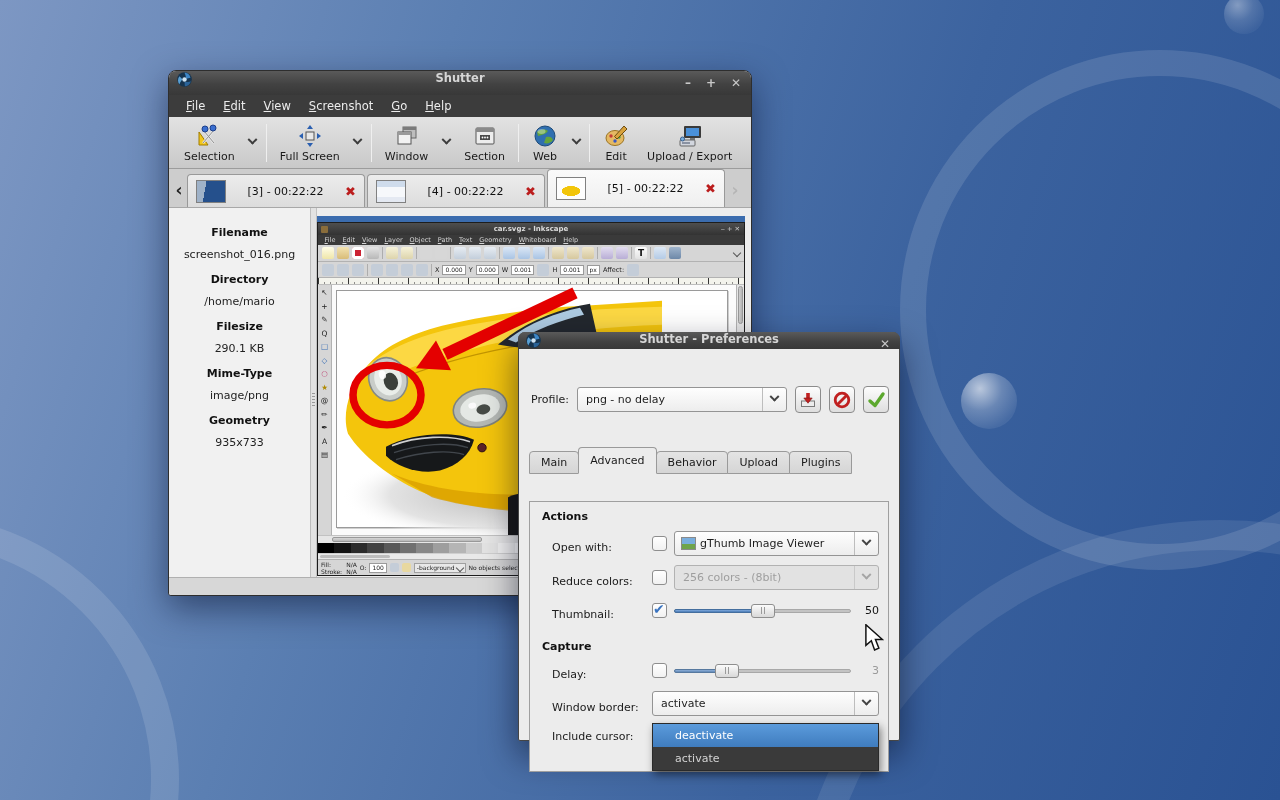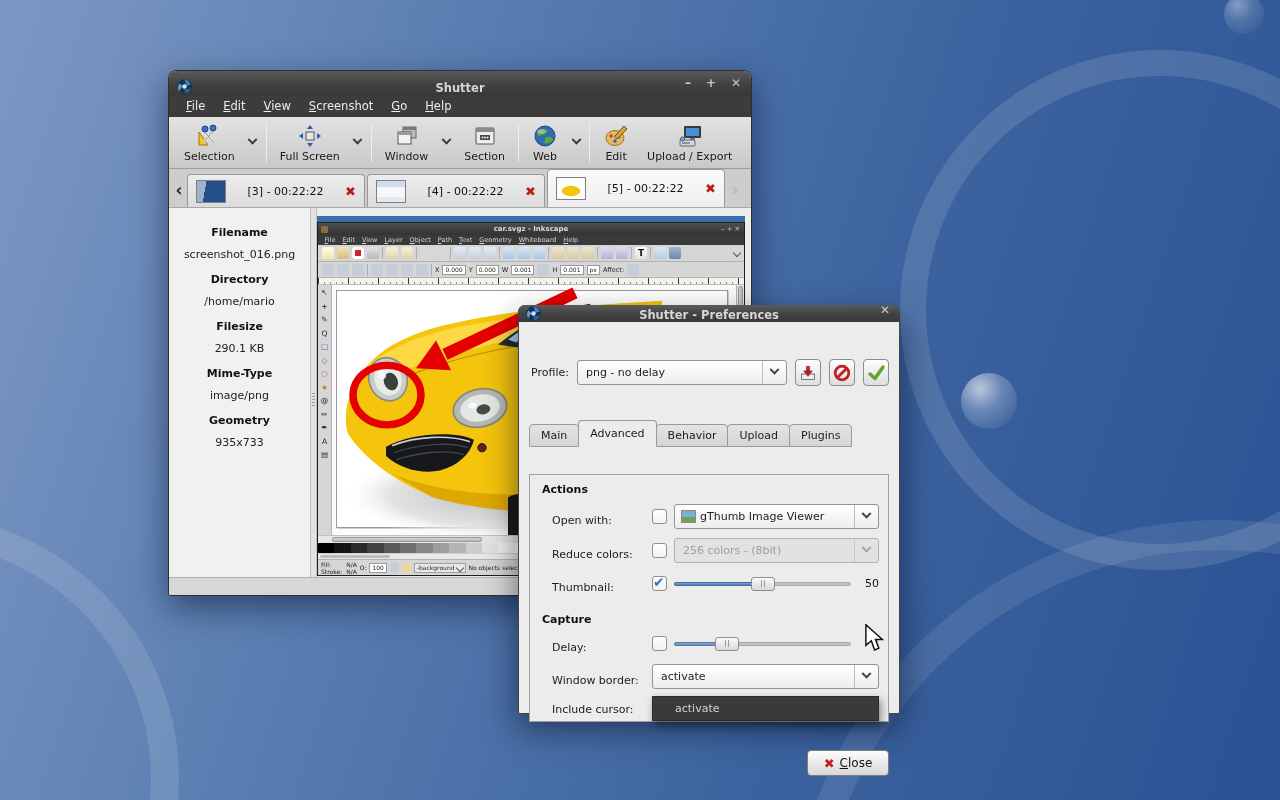--- a/index.html
+++ b/index.html
@@ -13,21 +13,21 @@
   .ring { position:absolute; border-radius:50%; border:26px solid rgba(255,255,255,0.12); }
   .ring.r1 { width:520px; height:520px; left:900px; top:50px; }
   .ring.r2 { width:530px; height:530px; left:-351px; top:514px; border-width:28px; }
   .ring.r3 { width:860px; height:860px; left:790px; top:520px; border-width:30px; border-color:rgba(255,255,255,0.09); }
   .bubble { position:absolute; left:961px; top:373px; width:56px; height:56px; border-radius:50%;
     background:radial-gradient(circle at 34% 28%, rgba(255,255,255,0.65), rgba(255,255,255,0.25) 40%, rgba(255,255,255,0.08) 75%); }
   .bubble.b2 { left:1224px; top:-6px; width:40px; height:40px; opacity:.6; }
 
   
   .titlebar { height:24px; background:linear-gradient(#5a5a5a,#424242 55%,#383838);
-    border-radius:7px 7px 0 0; position:relative; display:flex; align-items:flex-end; }
+    border-radius:7px 7px 0 0; position:relative; display:flex; align-items:flex-start; }
   .titlebar .wtitle { position:absolute; left:0; right:0; text-align:center;
     font-weight:bold; font-size:11.5px; color:#d6d6d6; }
   .titlebar .wicon { margin-left:7px; width:17px; height:17px; z-index:2; }
   .winbtns { position:absolute; right:10px; display:flex; gap:15px; color:#c8c8c8;
     font-size:12px; font-weight:bold; line-height:24px; }
   .winbtns span { cursor:default; }
   .mn { display:inline-block; }
   .mn::first-letter { text-decoration:underline; }
 
   
@@ -129,21 +129,21 @@
   .ink-pal span { flex:1; }
   .ink-palscroll { height:6px; background:#e9e9e9; border-top:1px solid #cfcfcf; position:relative; }
   .ink-palscroll::after { content:""; position:absolute; left:2px; top:1px; width:70px; height:3px;
     background:#bdbdbd; border-radius:2px; }
   .ink-status { height:16px; background:#d6d6d6; border-top:1px solid #b2b2b2; display:flex;
     align-items:center; gap:3px; padding:0 3px; font-size:6px; color:#222; }
   .fillgrid { display:grid; grid-template-columns:auto auto; column-gap:4px; line-height:7px; font-size:6px; }
   .ink-status .box { background:#e8e8e8; border:1px solid #a0a0a0; padding:0 2px; height:10px; line-height:8px; display:flex; align-items:center; gap:2px; }
 
   
-  .prefs { position:absolute; left:518px; top:305px; width:382px; height:409px; z-index:50;
+  .prefs { position:absolute; left:518px; top:332px; width:382px; height:409px; z-index:50;
     background:#ececec; border:1px solid #454545; border-radius:7px 7px 2px 2px;
     box-shadow:0 14px 34px rgba(0,5,25,.55); display:flex; flex-direction:column;gap:28px; }
   .prefs .titlebar { margin:-1px -1px 0; }
   .profrow { display:flex; align-items:center; padding:9px 10px 6px 12px; gap:8px; }
   .profrow .plabel { font-size:11px; color:#1b1b1b; }
   .combo { height:25px; background:linear-gradient(#fefefe,#ededed); border:1px solid #949494;
     border-radius:3px; display:flex; align-items:center; position:relative; }
   .combo .ctext { flex:1; font-size:11px; color:#1d1d1d; padding-left:8px; white-space:nowrap; overflow:hidden; }
   .combo .carea { width:24px; align-self:stretch; border-left:1px solid #bdbdbd; display:flex; align-items:center; justify-content:center; }
   .combo .carea .chev { border-color:#444; }
@@ -674,20 +674,21 @@
           <span class="ctext">activate</span>
           <span class="carea">
               <span class="chev"></span>
             </span>
         </div>
       </div>
 
       <div class="prow" style="margin-top:8px; align-items:flex-start;">
         <span class="rlabel" style="margin-top:7px">Include cursor:</span>
         <div class="droplist">
+          <div class="dopt hl">deactivate</div>
           <div class="dopt">activate</div>
         </div>
       </div>
     </div>
 
     <div class="pfooter">
       <div class="closebtn">
         <span class="bx">✖</span>
         <span class="bl mn">Close</span>
       </div>

